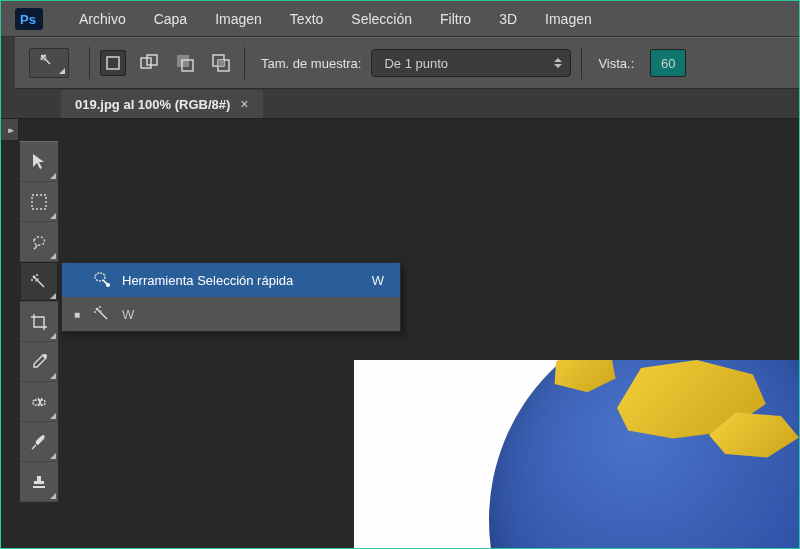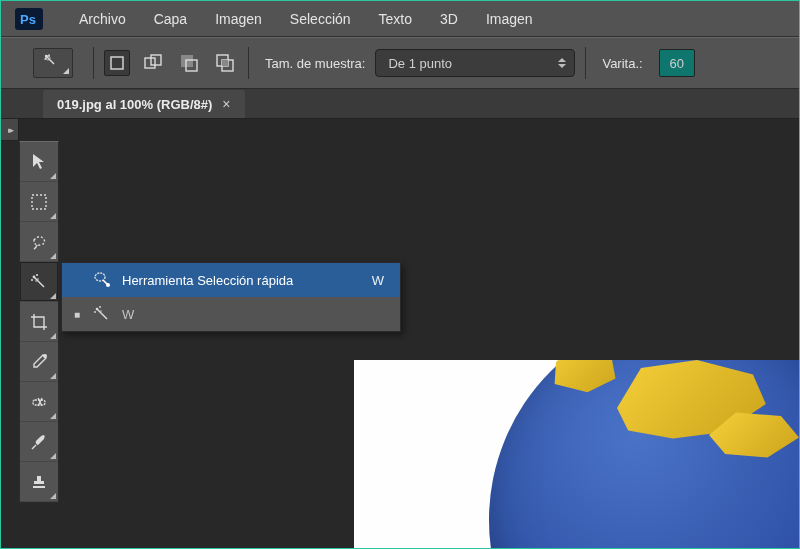--- a/index.html
+++ b/index.html
@@ -9,22 +9,22 @@
 
 .menubar {
   height: 36px; display: flex; align-items: center; padding: 0 14px;
   background: #535353; border-bottom: 1px solid #2f2f2f;
 }
 .logo { width: 28px; height: 22px; margin-right: 22px; display: flex; align-items: flex-start; }
 .menu-item { padding: 0 14px; font-size: 14px; color: #e4e4e4; cursor: default; line-height: 36px; }
 
 
 .optionsbar {
-  height: 52px; display: flex; align-items: center; padding: 0 32px;
-  background: #535353; border-top: 1px solid #666; border-bottom: 1px solid #2a2a2a;
+  height: 52px; display: flex; align-items: center; padding: 0 14px;
+  background: #535353; border-top: 1px solid #666; border-bottom: 1px solid #2a2a2a; margin-left: 14px;
 }
 .opt-tool {
   width: 40px; height: 30px; border: 1px solid #2e2e2e; border-radius: 2px;
   background: #4a4a4a; display: flex; align-items: center; justify-content: center;
   margin-right: 10px; position: relative;
 }
 .opt-tool::after { content:""; position:absolute; right:3px; bottom:3px; border:3px solid transparent; border-bottom-color:#ccc; border-right-color:#ccc; }
 .vdiv { width: 1px; height: 32px; background: #2e2e2e; margin: 0 10px; }
 .sel-mode { display: flex; gap: 10px; }
 .mode-btn {
@@ -42,21 +42,21 @@
 .tri-up   { width:0; height:0; border:4px solid transparent; border-bottom-color:#bcbcbc; }
 .tri-down { width:0; height:0; border:4px solid transparent; border-top-color:#bcbcbc; }
 .num-field {
   width: 36px; height: 28px; background: #0f766e; border: 1px solid #222; border-radius:2px;
   display:flex; align-items:center; justify-content:center; margin-left:6px;
 }
 
 
 .tabbar {
   height: 30px; background: #3a3a3a; display: flex; align-items: flex-end;
-  padding-left: 42px; border-bottom: 1px solid #222;
+  padding-left: 60px; border-bottom: 1px solid #222;
 }
 .doc-tab {
   height: 28px; padding: 0 14px; display: flex; align-items: center; gap: 10px;
   background: #474747; color: #eaeaea; border-top-left-radius: 3px; border-top-right-radius: 3px;
   font-weight: 600; font-size: 13px;
 }
 .close-x { font-weight: normal; color: #cfcfcf; font-size: 14px; }
 
 
 .workspace { position: relative; height: calc(549px - 36px - 52px - 30px); background: #282828; }
@@ -127,22 +127,23 @@
 <div class="menubar">
   <div class="logo">
     <svg width="28" height="22" viewBox="0 0 28 22">
       <rect x="0" y="0" width="28" height="22" rx="3" fill="#0a1a33"></rect>
       <text x="5" y="16" font-family="Arial" font-size="13" font-weight="bold" fill="#4aa8ff">Ps</text>
     </svg>
   </div>
   <div class="menu-item">Archivo</div>
   <div class="menu-item">Capa</div>
   <div class="menu-item">Imagen</div>
+  <div class="menu-item">Texto</div>
   <div class="menu-item">Selección</div>
-  <div class="menu-item">Texto</div>
+  <div class="menu-item">Filtro</div>
   <div class="menu-item">3D</div>
   <div class="menu-item">Imagen</div>
 </div>
 
 <div class="optionsbar">
   <div class="opt-tool">
     <svg width="20" height="20" viewBox="0 0 20 20">
       <g class="ic">
           <path d="M3 3 L11 11"></path>
           <path d="M3 3 L3 7 M3 3 L7 3"></path>
@@ -191,21 +192,21 @@
   <div class="dropdown">
     <span>De 1 punto</span>
     <div class="spin">
       <div class="tri-up"></div>
         <div class="tri-down"></div>
     </div>
   </div>
 
   <div class="vdiv"></div>
 
-  <span class="opt-label">Varita.:</span>
+  <span class="opt-label">Vista.:</span>
   <div class="num-field">
     <span>60</span>
   </div>
 </div>
 
 <div class="tabbar">
   <div class="doc-tab">
     <span>019.jpg al 100% (RGB/8#)</span>
     <span class="close-x">×</span>
   </div>

